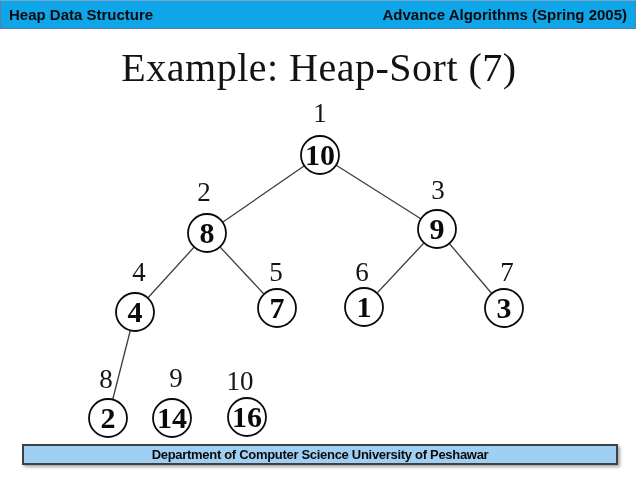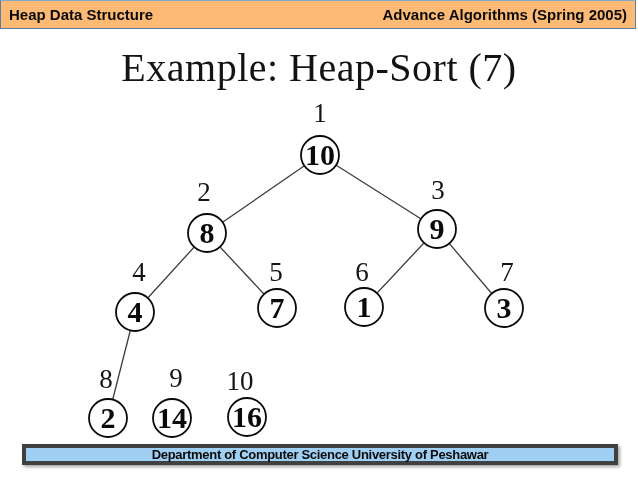--- a/index.html
+++ b/index.html
@@ -2,21 +2,21 @@
 <html><head>
 <meta charset="utf-8">
 <style>
   html,body{margin:0;padding:0;}
   body{
     width:638px;height:478px;position:relative;background:#ffffff;
     font-family:"Liberation Sans",sans-serif;overflow:hidden;
   }
   .topbar{
     position:absolute;top:0;left:0;width:636px;height:29px;
-    background:#fdba74;border:1px solid #5b7fa3;border-top-color:#7fa8c9;
+    background:#0ea5e9;border:1px solid #5b7fa3;border-top-color:#7fa8c9;
     display:flex;align-items:center;justify-content:space-between;
     padding:0 8px;box-sizing:border-box;
     font-weight:bold;font-size:15px;color:#0a0a0a;
   }
   .slide-title{
     position:absolute;top:44px;left:0;width:638px;text-align:center;
     font-family:"Liberation Serif",serif;font-size:40px;color:#131313;
     letter-spacing:0.5px;
   }
   svg.tree{position:absolute;left:0;top:0;}
@@ -25,21 +25,21 @@
   .node-value{
     font-family:"Liberation Serif",serif;font-weight:bold;font-size:30px;
     fill:#0a0a0a;text-anchor:middle;
   }
   .node-index{
     font-family:"Liberation Serif",serif;font-size:27px;
     fill:#141414;text-anchor:middle;
   }
   .footerbar{
     position:absolute;left:22px;top:444px;width:596px;height:21px;
-    background:#9fcff2;border:4px solid #404040;box-sizing:border-box;
+    background:#9fcff2;border:2px solid #404040;box-sizing:border-box;
     box-shadow:2px 2px 3px rgba(0,0,0,0.35);
     display:flex;align-items:center;justify-content:center;
     font-weight:bold;font-size:13px;letter-spacing:-0.3px;color:#0a0a0a;
   }
 </style>
 </head>
 <body>
 
 <div class="topbar">
   <span>Heap Data Structure</span>

